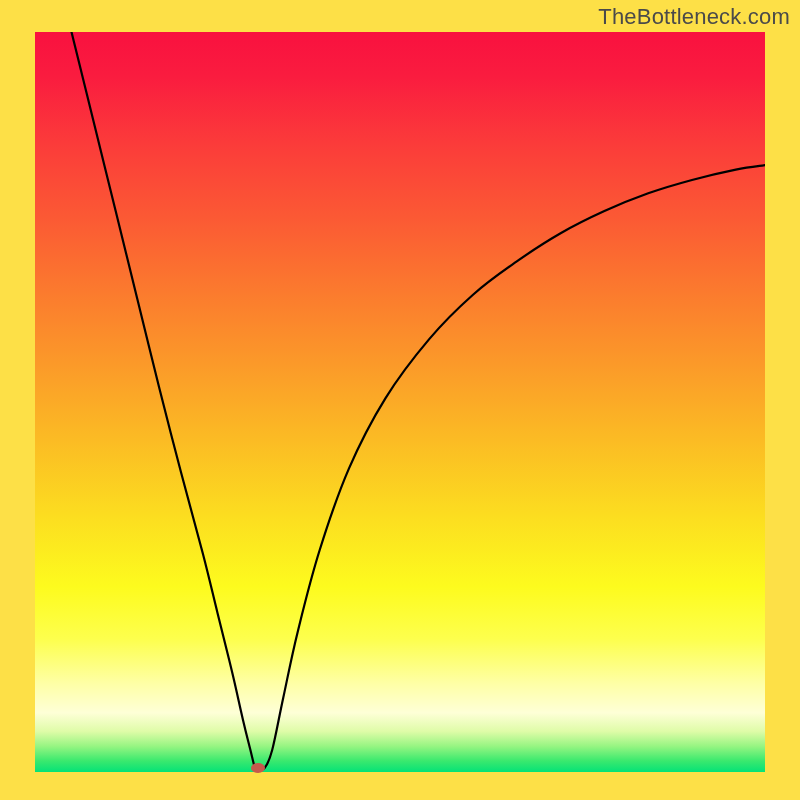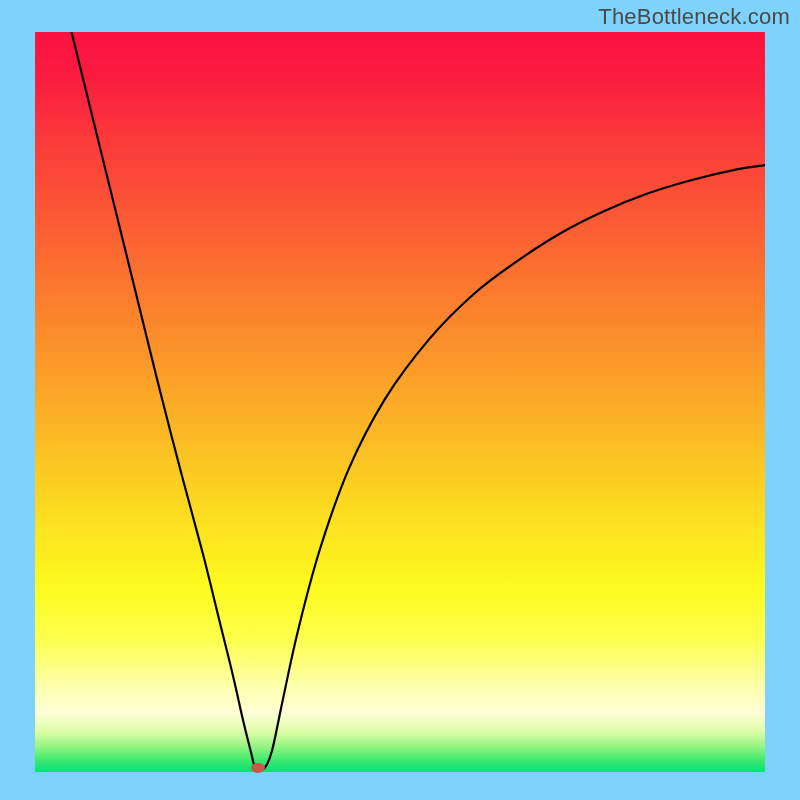--- a/index.html
+++ b/index.html
@@ -8,21 +8,21 @@
     width: 800px;
     height: 800px;
     background: #000;
     overflow: hidden;
     font-family: Arial, Helvetica, sans-serif;
   }
   .frame {
     position: relative;
     width: 800px;
     height: 800px;
-    background: #7dd3fc;
+    background: #fde047;
     text-align: right;
   }
   .watermark {
     position: absolute;
     top: 4px;
     right: 10px;
     color: #4a4a4a;
     font-size: 22px;
     font-weight: 500;
     font-family: Arial, sans-serif;

